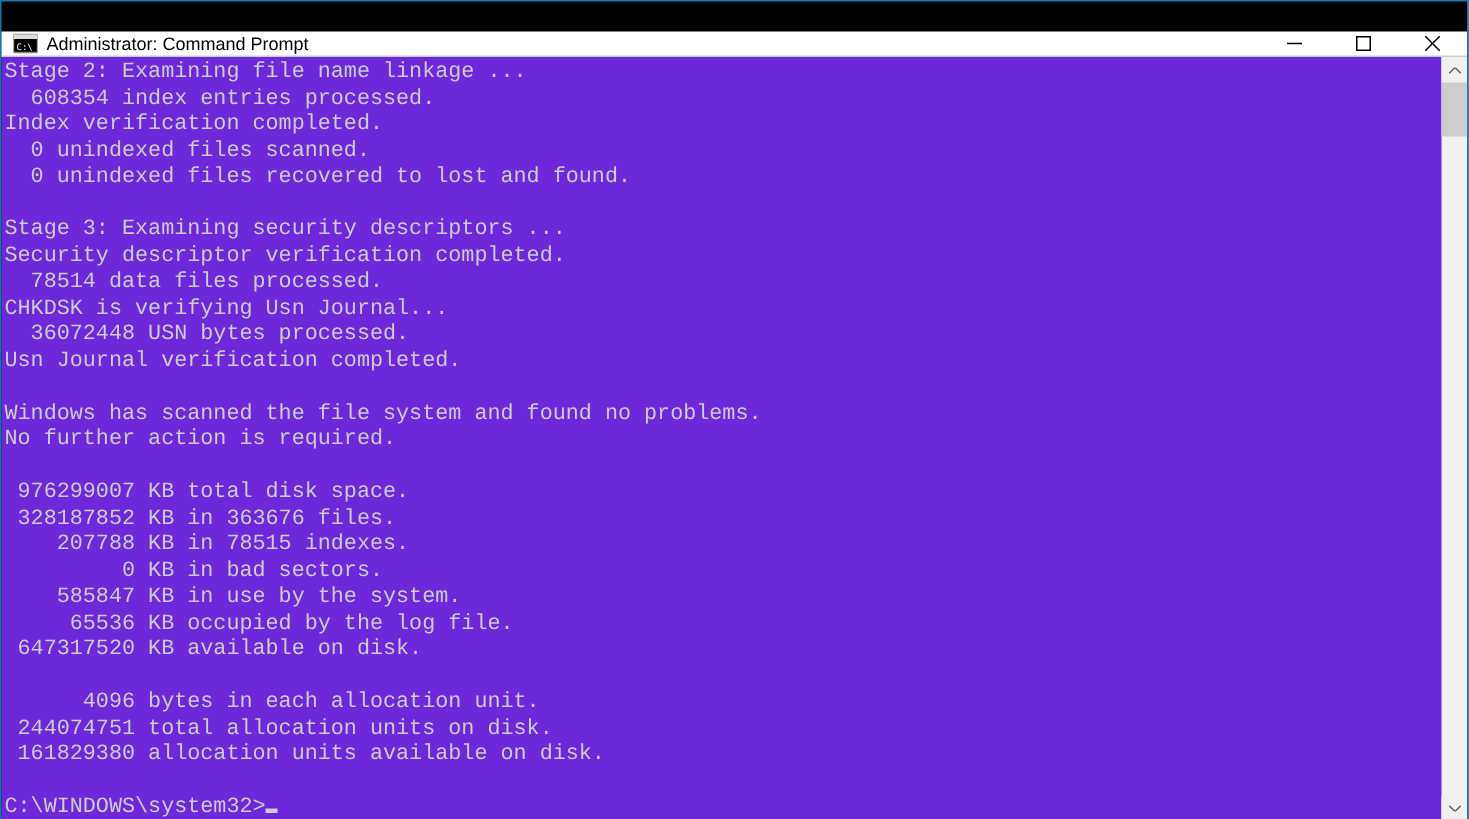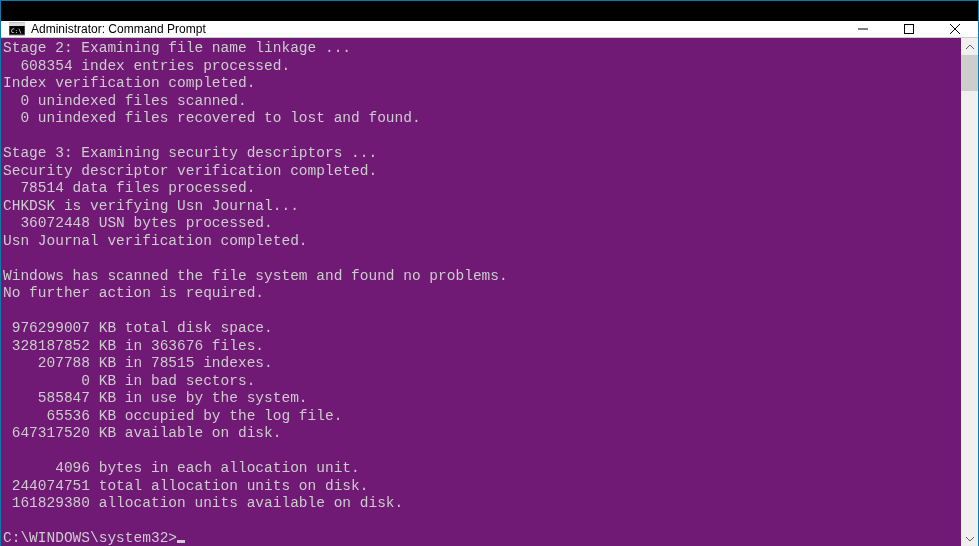--- a/index.html
+++ b/index.html
@@ -32,21 +32,21 @@
     flex: 1;
   }
   .win-controls { display: flex; height: 100%; }
   .win-btn {
     width: 46px; height: 100%;
     display: flex; align-items: center; justify-content: center;
     font-size: 10px; color: #000;
   }
   .terminal-wrap {
     flex: 1; display: flex;
-    background: #701a75;
+    background: #6d28d9;
   }
   .terminal {
     flex: 1;
     padding: 2px 0 0 2px;
     color: #ccc;
     font-family: Consolas, "Courier New", monospace;
     font-size: 14.5px;
     line-height: 17.5px;
     white-space: pre;
     overflow: hidden;

